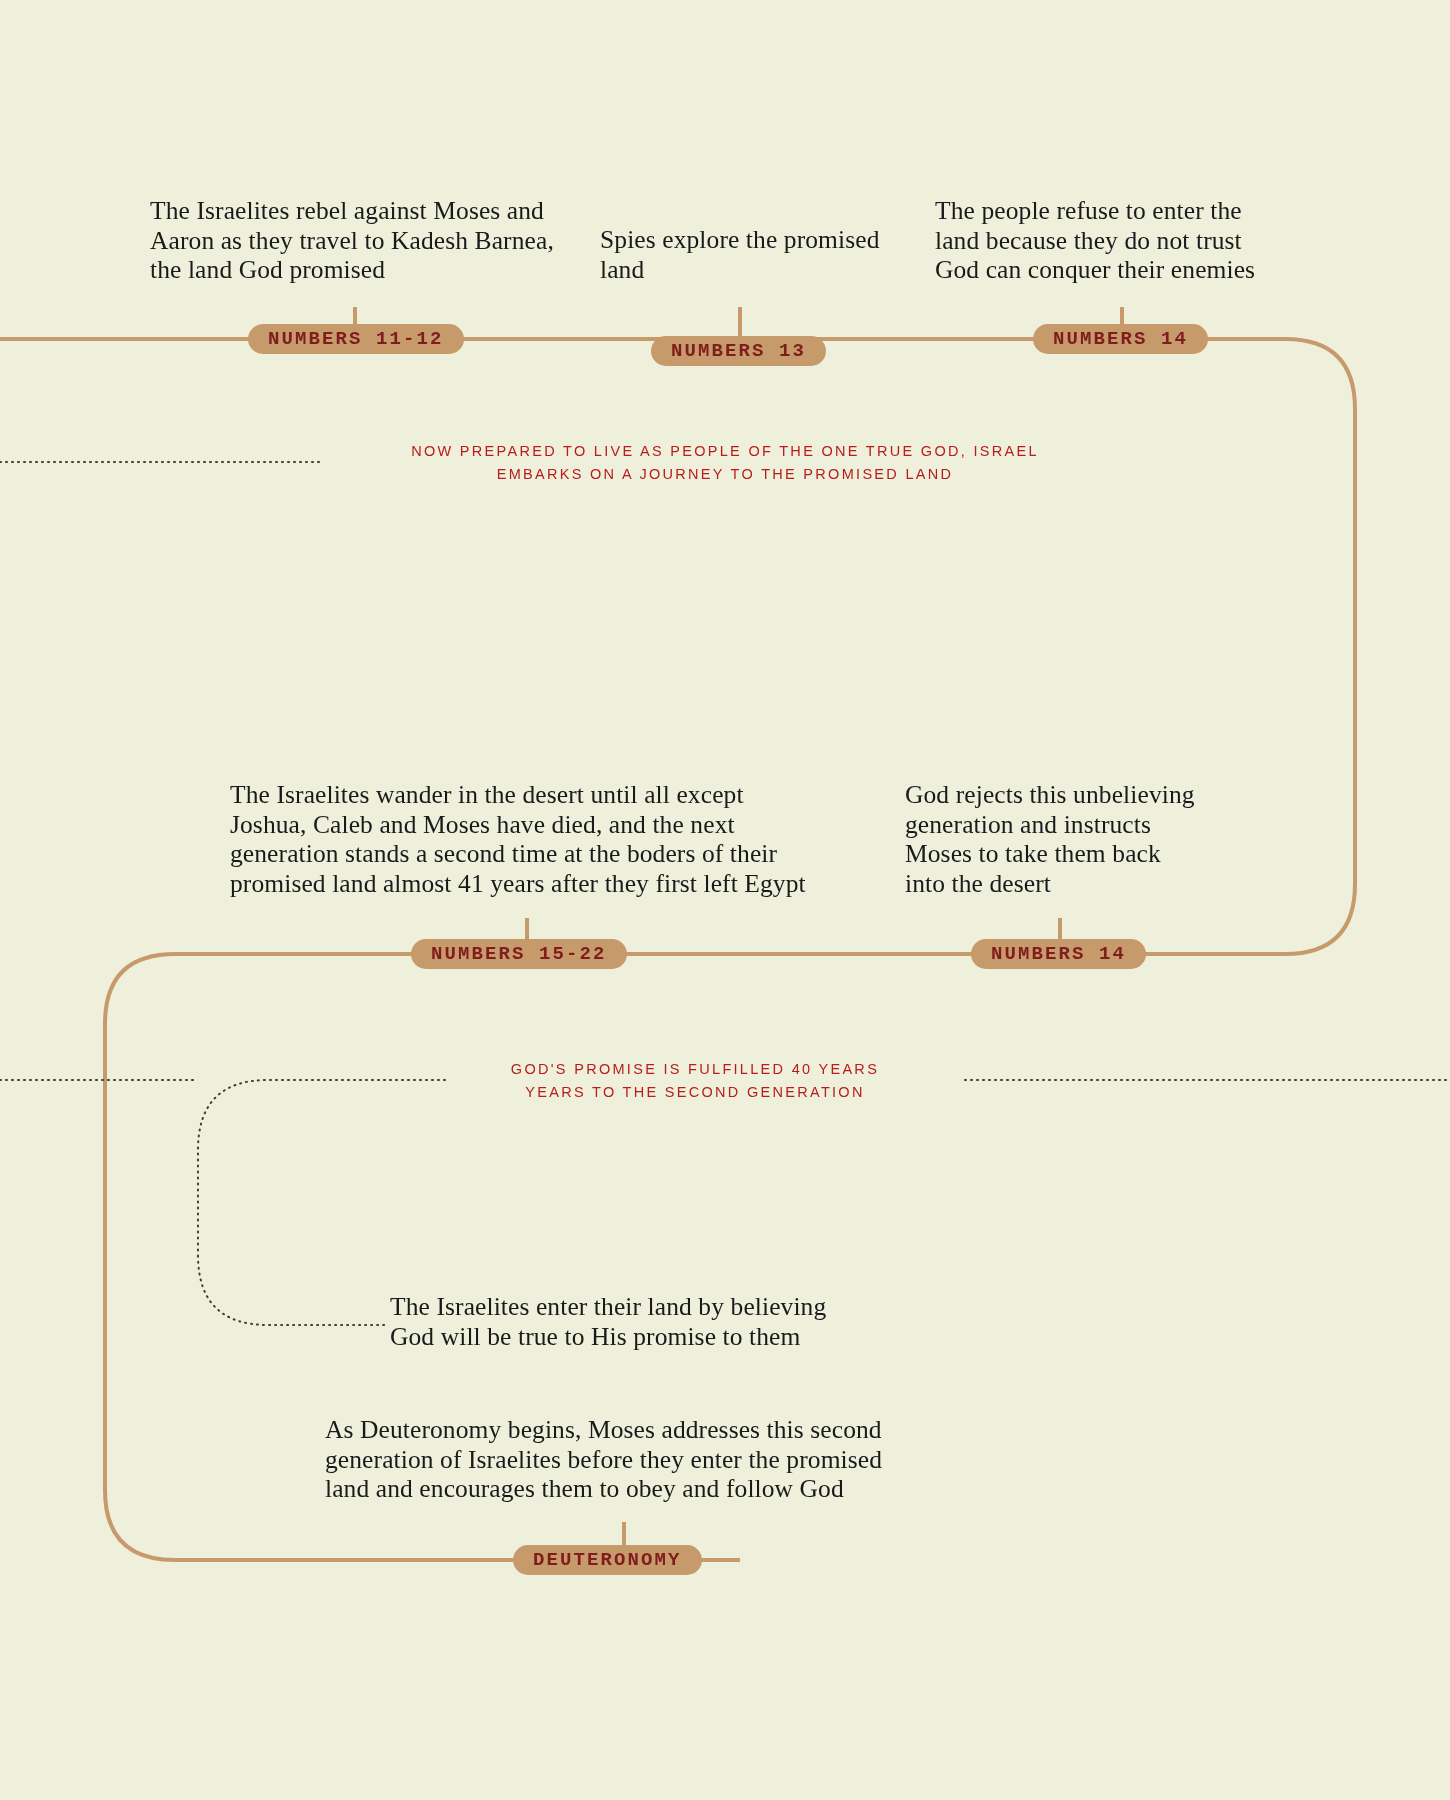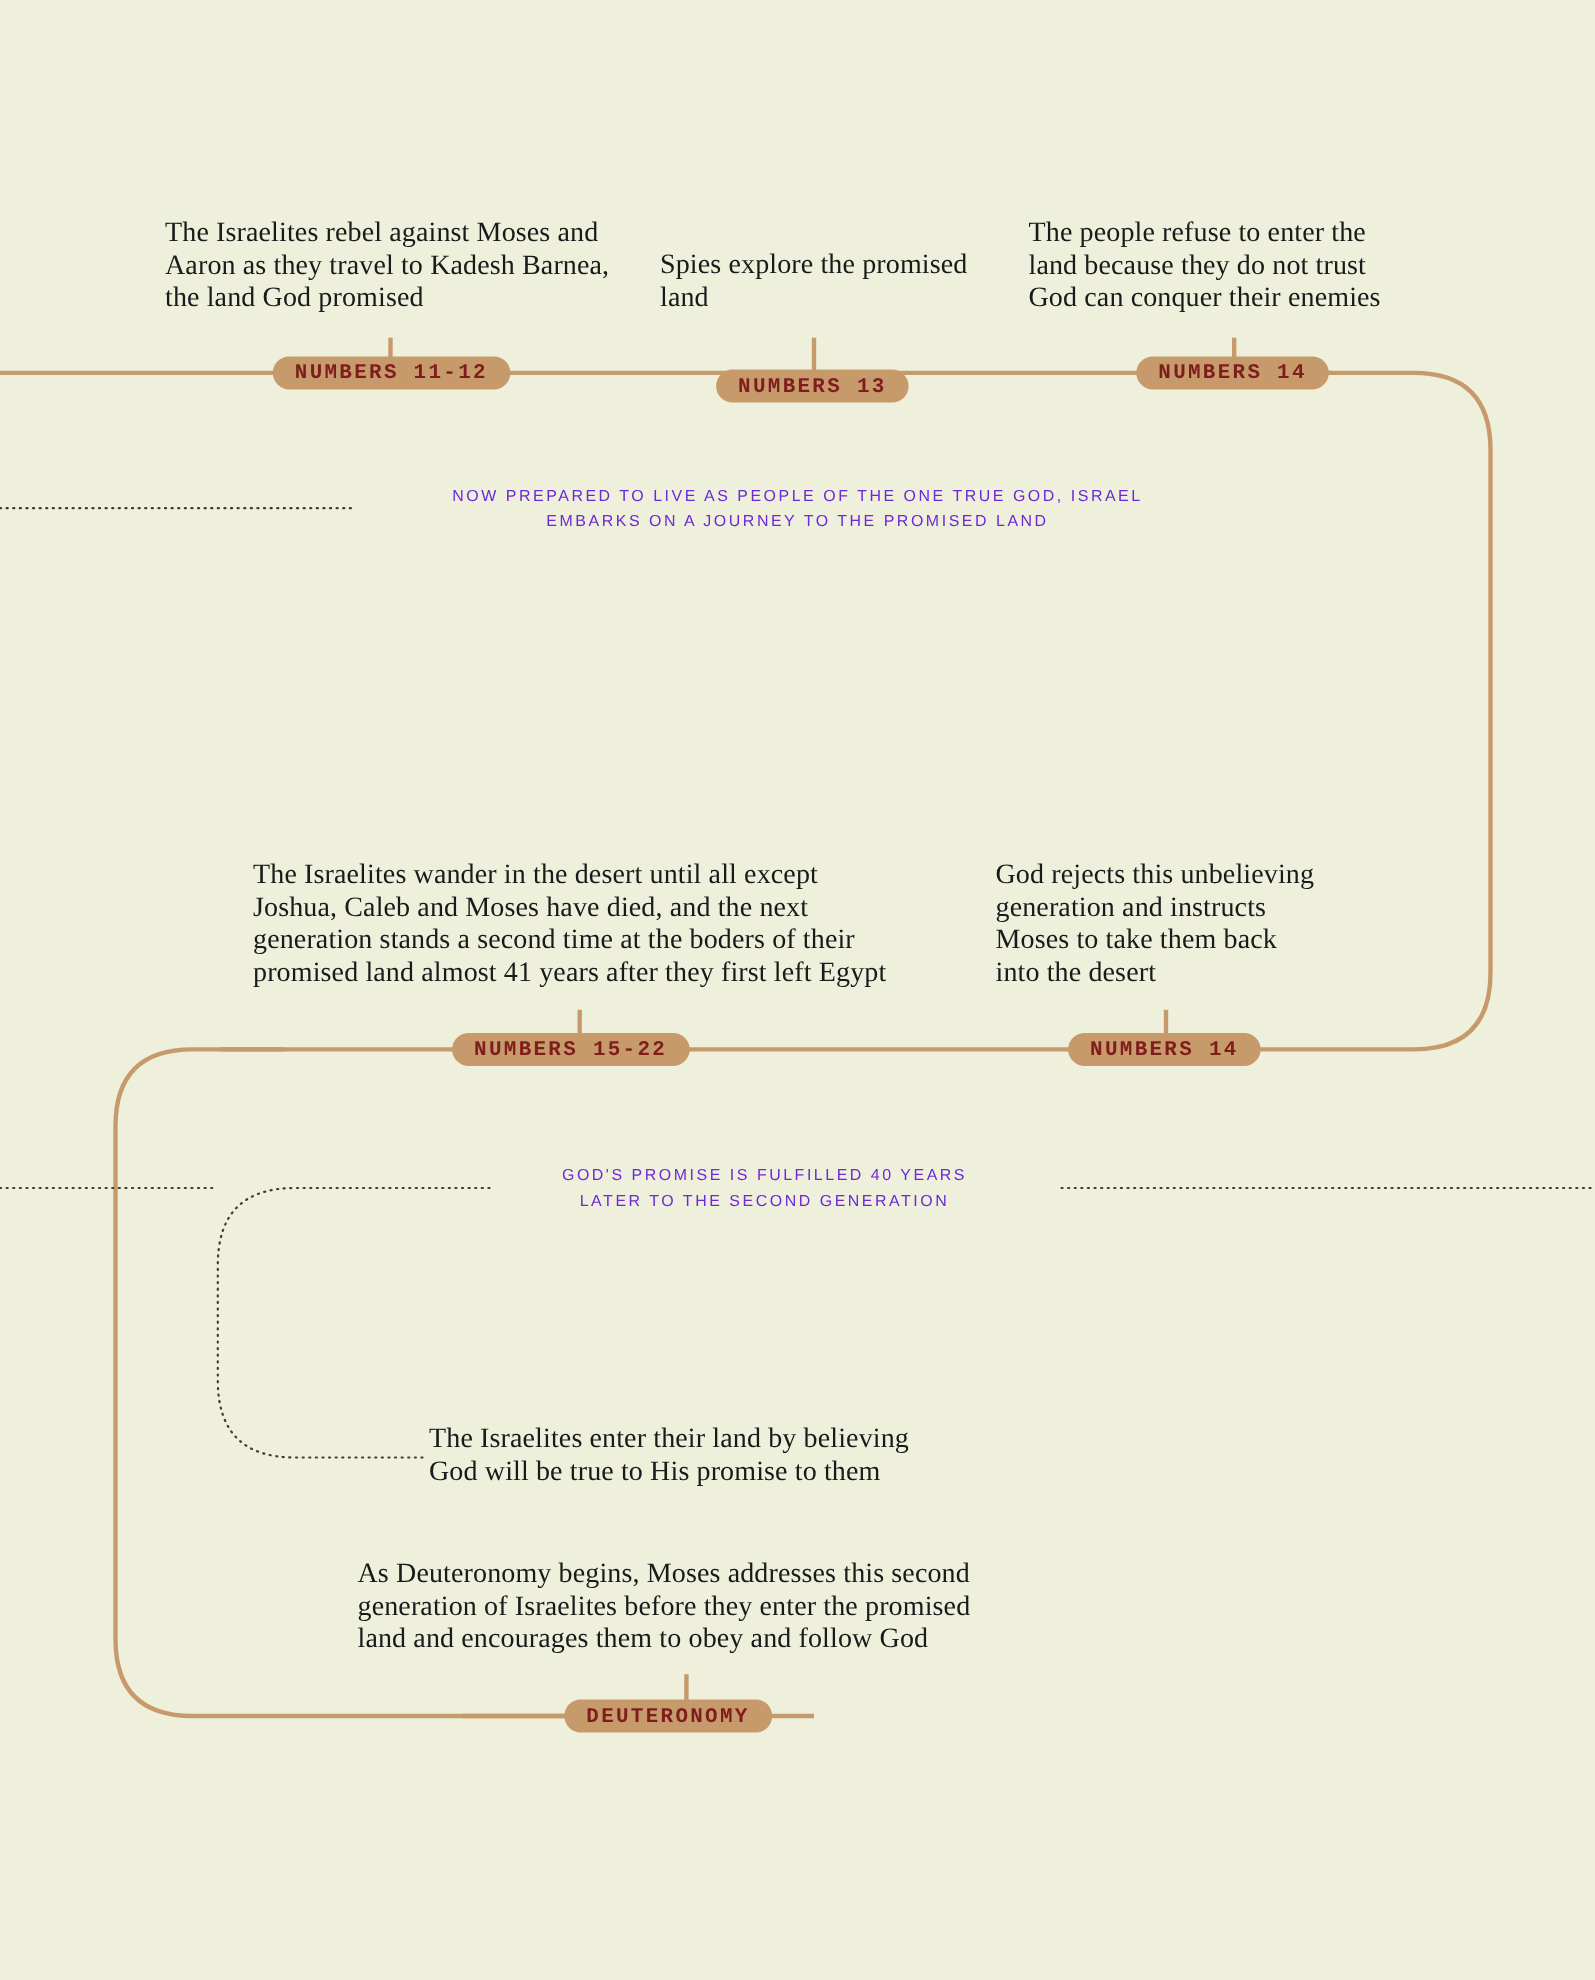--- a/index.html
+++ b/index.html
@@ -47,21 +47,21 @@
     display: flex;
     align-items: center;
     justify-content: center;
     white-space: nowrap;
     box-sizing: border-box;
     padding: 0 20px;
   }
   .caption {
     position: absolute;
     text-align: center;
-    color: #6d28d9;
+    color: #b91c1c;
     font-family: "Liberation Sans", "DejaVu Sans", sans-serif;
     font-size: 14.5px;
     letter-spacing: 2.3px;
     line-height: 23px;
   }
 </style>
 </head>
 <body>
 
 <div id="page">
@@ -107,21 +107,21 @@
   </div>
 
   <div class="desc" style="left:230px; top:780px; width:590px;">The Israelites wander in the desert until all except Joshua, Caleb and Moses have died, and the next generation stands a second time at the boders of their promised land almost 41 years after they first left Egypt</div>
   <div class="desc" style="left:905px; top:780px; width:295px;">God rejects this unbelieving generation and instructs Moses to take them back into the desert</div>
 
   <div class="pill" style="left:411px; top:939px;">NUMBERS 15-22</div>
   <div class="pill" style="left:971px; top:939px;">NUMBERS 14</div>
 
   <div class="caption" style="left:425px; top:1058px; width:540px;">
     <div>GOD'S PROMISE IS FULFILLED 40 YEARS</div>
-    <div>LATER TO THE SECOND GENERATION</div>
+    <div>YEARS TO THE SECOND GENERATION</div>
   </div>
 
   <div class="desc" style="left:390px; top:1292px; width:440px;">The Israelites enter their land by believing God will be true to His promise to them</div>
   <div class="desc" style="left:325px; top:1415px; width:560px;">As Deuteronomy begins, Moses addresses this second generation of Israelites before they enter the promised land and encourages them to obey and follow God</div>
 
   <div class="pill" style="left:513px; top:1545px;">DEUTERONOMY</div>
 
 </div>
 
 </body></html>

